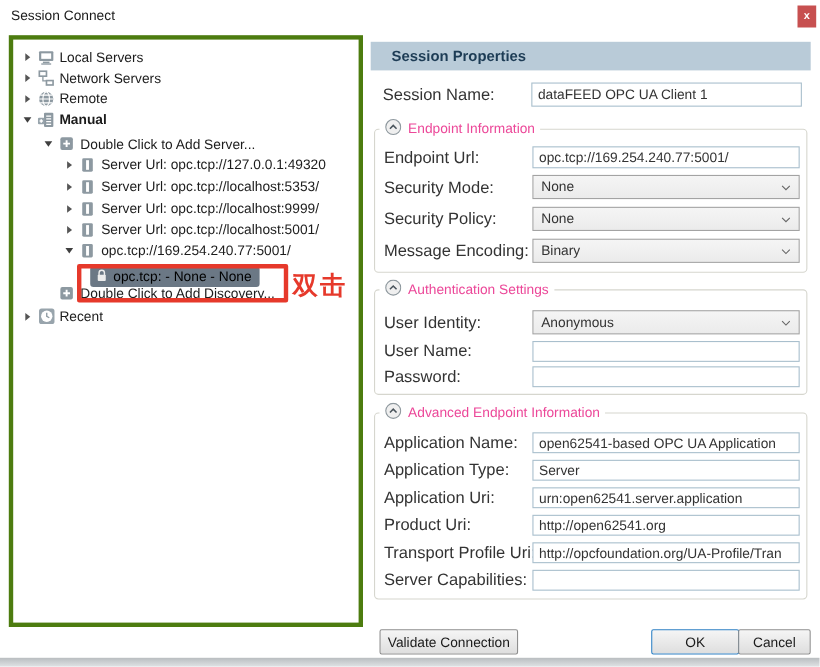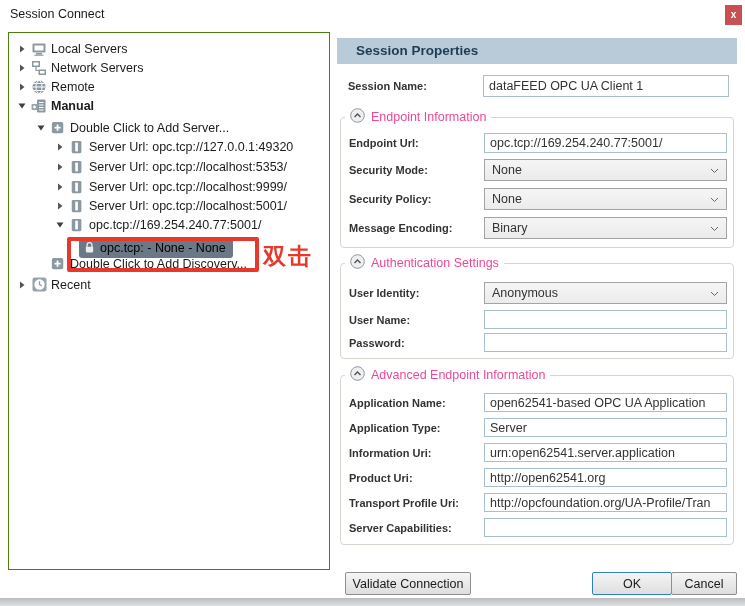--- a/index.html
+++ b/index.html
@@ -8,42 +8,42 @@
   .bottom-strip { position:absolute; left:0; top:598px; width:745px; height:8px;
     background:linear-gradient(#b9bdc0,#dfe2e4); }
 
   
   .win-title { position:absolute; left:10px; top:7px; font-size:12.5px; color:#1a1a1a; }
   .close-btn { position:absolute; left:725px; top:5px; width:17px; height:20px; background:#c75050;
     color:#fff; font-size:10px; font-weight:bold; text-align:center; line-height:20px; cursor:default; }
 
   
   .tree-panel { position:absolute; left:8px; top:32px; width:322px; height:538px;
-    border:1px solid #4d7c0f; background:#fff; }
+    border:4px solid #4d7c0f; background:#fff; }
   .trow { position:absolute; display:flex; align-items:center; gap:4px; height:19px;
     font-size:12.5px; color:#1c1c1c; white-space:nowrap; }
   .exp { width:10px; height:10px; flex:0 0 10px; display:flex; align-items:center; justify-content:center; }
   .ticon { width:16px; height:16px; flex:0 0 16px; display:flex; align-items:center; justify-content:center; }
   .lvl0 { left:8px; } .lvl1 { left:27px; } .lvl2 { left:46px; } .lvl3 { left:70px; }
   .bold { font-weight:bold; }
   .sel-pill { display:flex; align-items:center; gap:4px; background:#6b7885; border-radius:3px;
     padding:1px 7px 2px 4px; color:#000000; }
   .red-box { position:absolute; left:58px; top:204px; width:192px; height:35px;
     border:4px solid #e6392b; border-radius:2px; }
   .annotation { position:absolute; left:254px; top:208px; font-size:23px; font-weight:bold;
     color:#e6392b; letter-spacing:2px; }
 
   
   .props-panel { position:absolute; left:337px; top:38px; width:400px; height:522px; }
   .props-header { position:absolute; left:0; top:0; width:400px; height:26px; background:#b9cbd8;
     color:#1d3c55; font-size:13.5px; font-weight:bold; line-height:26px; padding-left:19px; }
   .frow { position:absolute; left:11px; right:8px; }
   .group .frow { left:8px; right:6px; }
-  .flabel { position:absolute; left:0; top:0; bottom:0; font-size:11px; color:#333;
-    display:flex; align-items:center;font-weight:bold; }
+  .flabel { position:absolute; left:0; top:0; bottom:0; font-size:15px; color:#333;
+    display:flex; align-items:center; }
   input.ftext { position:absolute; left:135px; right:0; top:0; bottom:0; width:calc(100% - 135px);
     border:1px solid #a9bfcd; font-family:"Liberation Sans",sans-serif; font-size:12.5px;
     color:#333; padding:0 5px; background:#fff; outline:none; }
   .combo { position:absolute; left:135px; right:0; top:0; bottom:0; border:1px solid #a3a3a3;
     background:linear-gradient(#f5f5f5,#ebebeb); display:flex; align-items:center;
     padding:0 7px; font-size:12.5px; color:#333; }
   .combo .cval { flex:1; }
   .group { position:absolute; border:1px solid #d6d6ce; border-radius:4px; }
   .gtitle { position:absolute; top:-10px; left:4px; background:#fff; padding:0 5px;
     display:flex; align-items:center; gap:6px; font-size:12.5px; color:#ec4899; height:18px; }
@@ -355,21 +355,21 @@
       </div>
       <div class="frow" style="top:17px;height:19px">
         <label class="flabel">Application Name:</label>
         <input class="ftext" value="open62541-based OPC UA Application" style="">
       </div>
       <div class="frow" style="top:42px;height:19px">
         <label class="flabel">Application Type:</label>
         <input class="ftext" value="Server" style="">
       </div>
       <div class="frow" style="top:67px;height:19px">
-        <label class="flabel">Information Uri:</label>
+        <label class="flabel">Application Uri:</label>
         <input class="ftext" value="urn:open62541.server.application" style="">
       </div>
       <div class="frow" style="top:92px;height:19px">
         <label class="flabel">Product Uri:</label>
         <input class="ftext" value="http://open62541.org" style="">
       </div>
       <div class="frow" style="top:117px;height:19px">
         <label class="flabel">Transport Profile Uri:</label>
         <input class="ftext" value="http://opcfoundation.org/UA-Profile/Tran" style="">
       </div>

